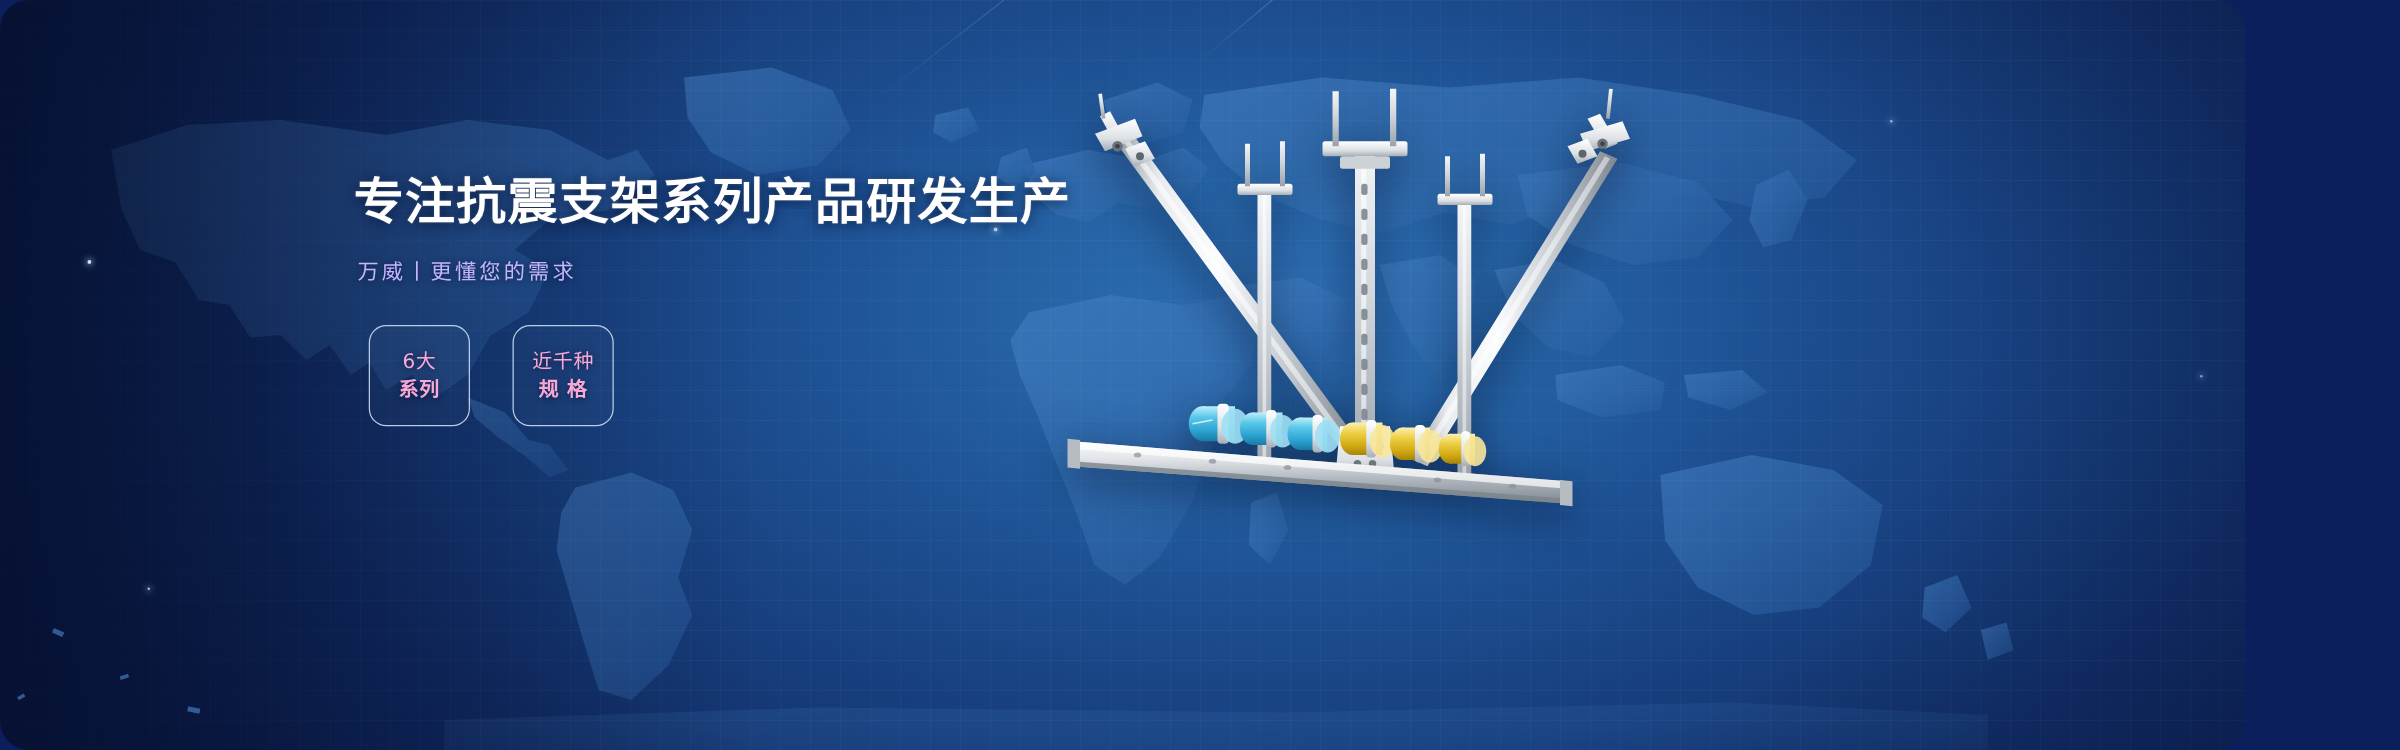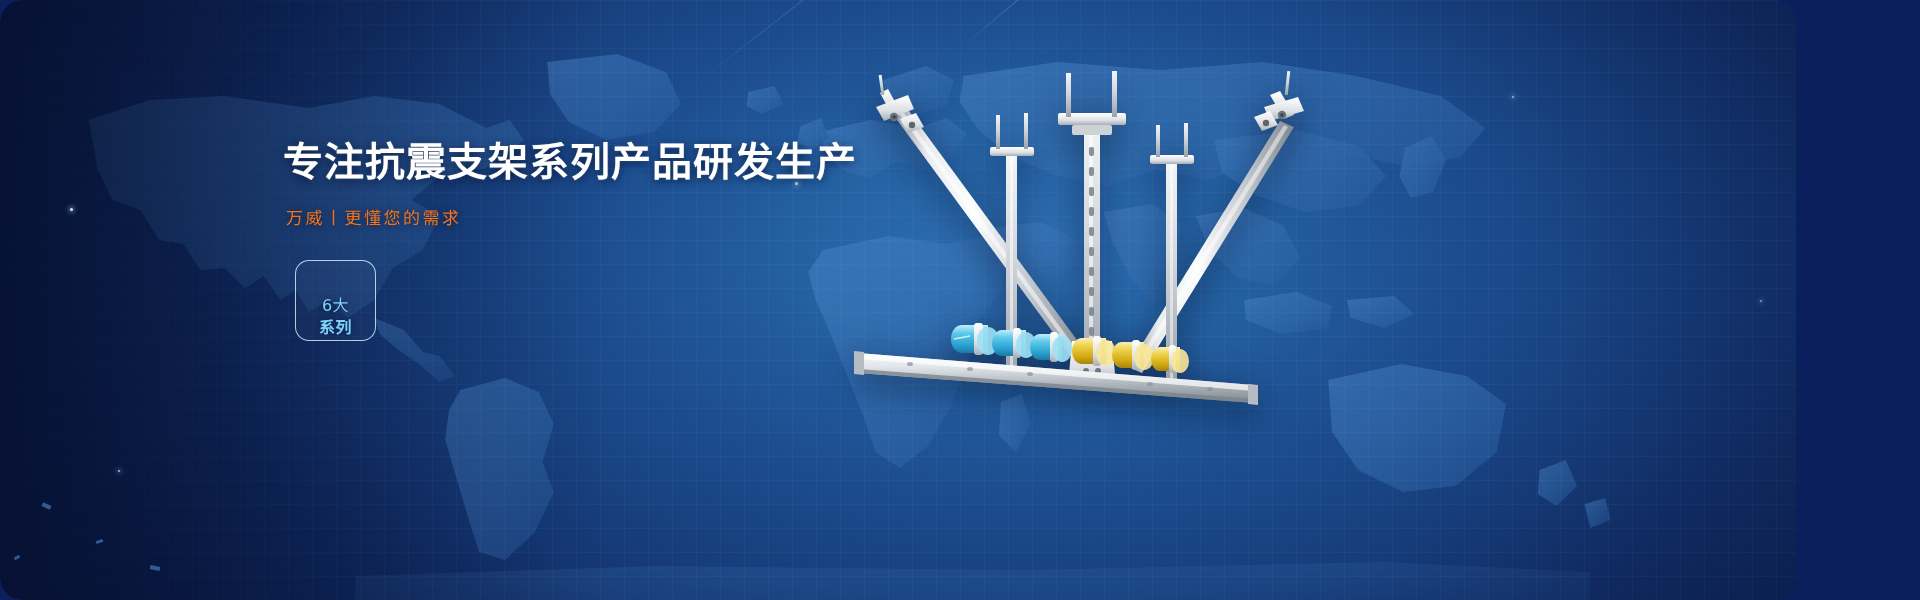--- a/index.html
+++ b/index.html
@@ -87,21 +87,21 @@
     letter-spacing:1px;
     text-shadow:0 2px 10px rgba(2,14,45,.75), 0 0 2px rgba(255,255,255,.25);
     white-space:nowrap;
   }
   .subline{
     margin:22px 0 0 3px;
     font-family:"DejaVu Sans","Liberation Sans",sans-serif;
     font-size:17px;
     line-height:1.3;
     font-weight:400;
-    color:#f97316;
+    color:#c4b5fd;
     letter-spacing:2.5px;
     text-shadow:0 1px 6px rgba(2,14,45,.7);
     white-space:nowrap;
   }
 
   
   .badges{
     position:absolute;
     left:295px;
     top:260px;
@@ -109,22 +109,22 @@
     gap:34px;
   }
   .badge{
     width:79px;
     height:79px;
     border:1px solid rgba(214,232,252,.85);
     border-radius:14px;
     display:flex;
     flex-direction:column;
     align-items:center;
-    justify-content:flex-end;
-    color:#7dd3fc;
+    justify-content:center;
+    color:#f9a8d4;
     font-family:"DejaVu Sans","Liberation Sans",sans-serif;
     font-size:16px;
     line-height:1.42;
     letter-spacing:.5px;
     text-shadow:0 1px 5px rgba(2,14,45,.6);
     background:rgba(255,255,255,.025);
   }
   .badge .l1{white-space:nowrap;}
   .badge .l2{white-space:nowrap;font-weight:bold;}
 
@@ -237,20 +237,24 @@
 
   <div class="copy">
     <h1 class="headline">专注抗震支架系列产品研发生产</h1>
     <p class="subline">万威丨更懂您的需求</p>
   </div>
 
   <div class="badges">
     <div class="badge">
       <span class="l1">6大</span>
       <span class="l2">系列</span>
+    </div>
+    <div class="badge">
+      <span class="l1">近千种</span>
+      <span class="l2">规 格</span>
     </div>
   </div>
 
   <div class="product">
     <svg viewBox="0 0 480 350" aria-hidden="true">
       <defs>
         <linearGradient id="steel" x1="0" y1="0" x2="1" y2="0">
           <stop offset="0%" stop-color="#8e959d"></stop>
           <stop offset="18%" stop-color="#e9ecef"></stop>
           <stop offset="42%" stop-color="#fbfcfd"></stop>

